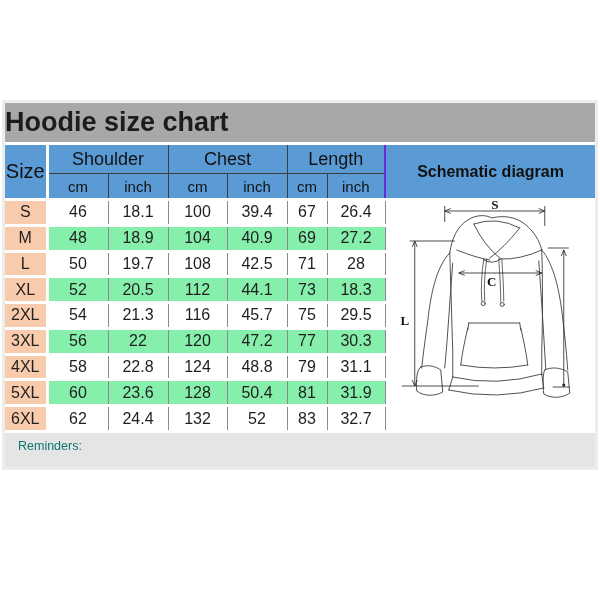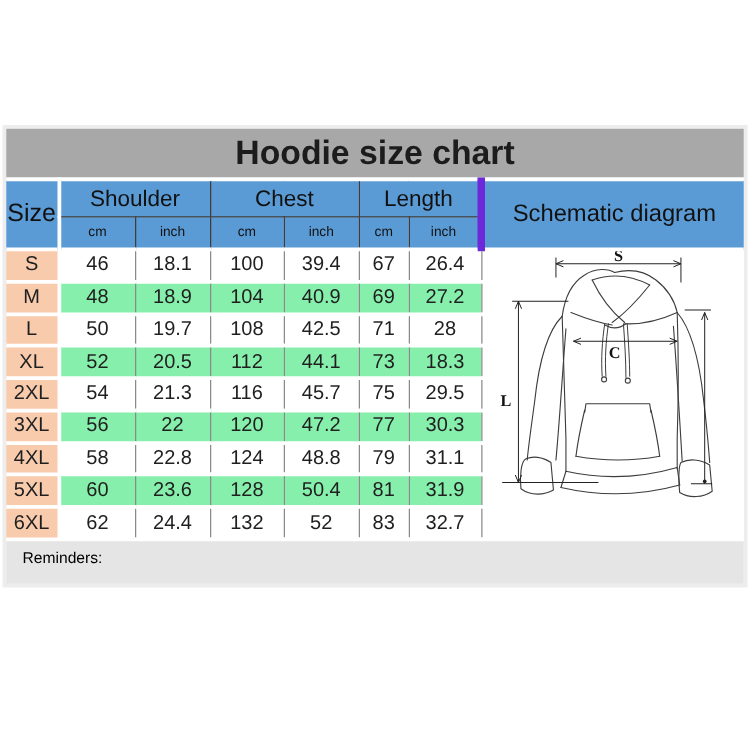--- a/index.html
+++ b/index.html
@@ -1,39 +1,39 @@
 <!DOCTYPE html>
 <html><head>
 <meta charset="utf-8">
 <style>
   html,body{margin:0;padding:0;background:#fff;}
   .page{position:relative;width:600px;height:600px;background:#ffffff;overflow:hidden;
         font-family:"Liberation Sans","DejaVu Sans",sans-serif;color:#1a1a1a;}
   .card{position:absolute;left:2px;top:100px;width:590px;border:3px solid #ededed;background:#fff;}
-  .title-bar{height:39px;line-height:39px;text-align:center;background:#a8a8a8;
+  .title-bar{height:39px;line-height:39px;text-align:left;background:#a8a8a8;
              font-size:27px;font-weight:600;color:#1c1c1c;}
   table.size-table{border-collapse:collapse;table-layout:fixed;width:590px;}
   .size-table th{background:#5b9bd5;font-weight:400;border:1px solid #3d3d3d;
                  text-align:center;font-size:18px;color:#111;padding:0;}
   .size-table thead tr.h1 th{height:28px;border-top:3px solid #fff;}
-  .size-table thead tr.h2 th{height:24px;font-size:11px;}
+  .size-table thead tr.h2 th{height:24px;font-size:15px;}
   .size-table th.c-size{border-left:none;border-right:3px solid #fff;font-size:20px;}
-  .size-table th.c-schem{border-left:6px solid #6d28d9;border-right:none;font-size:19px;}
+  .size-table th.c-schem{border-left:2px solid #6d28d9;border-right:none;font-size:16px;font-weight:bold;}
   .size-table tbody tr{height:25px;}
   .size-table td{padding:0;text-align:center;font-size:16px;color:#1f1f1f;
                  border-left:1px solid #8a8a8a;border-right:1px solid #8a8a8a;
                  border-top:3px solid #fff;border-bottom:3px solid #fff;background:#fff;}
   .size-table td.size{background:#f8cbad;border-left:none;border-right:3px solid #fff;}
   .size-table tr.stripe td.val{background:#86efac;}
   .size-table td.schem{background:#fff;border-right:none;border-left:1px solid #8a8a8a;
                        vertical-align:top;padding:0;}
   .schem-svg{display:block;width:100%;height:229px;}
   .schem-svg text{font-family:"Liberation Serif","DejaVu Serif",serif;font-weight:600;
                   font-size:13px;fill:#111;}
-  .reminders{background:#e5e5e5;padding:6px 8px 13px 13px;color:#000000;
+  .reminders{background:#e5e5e5;padding:6px 8px 13px 13px;color:#0f766e;
              font-size:12.5px;line-height:14.5px;}
   .reminders div{white-space:nowrap;}
 </style>
 </head>
 <body>
 
 <div class="page">
   <div class="card">
 
     <div class="title-bar">Hoodie size chart</div>

